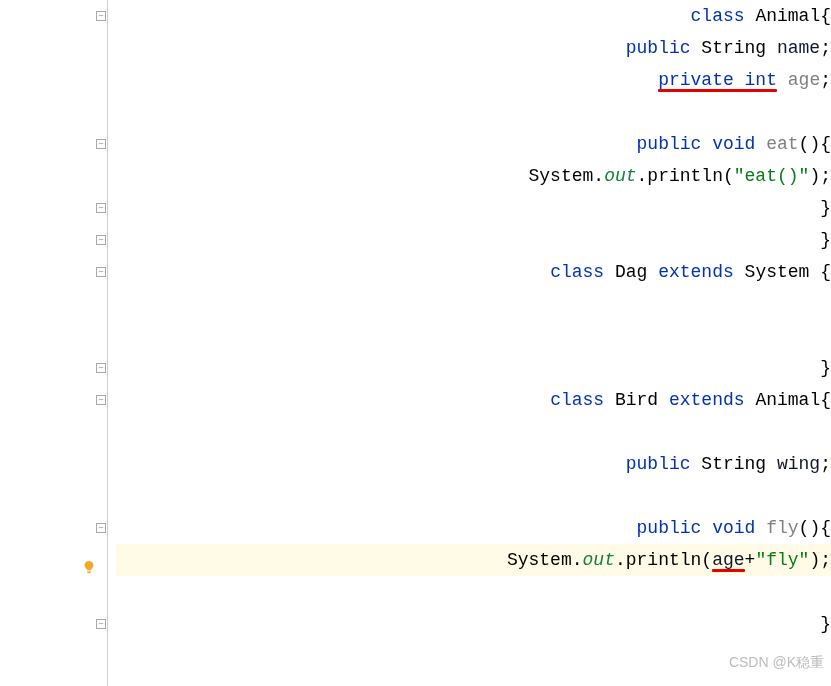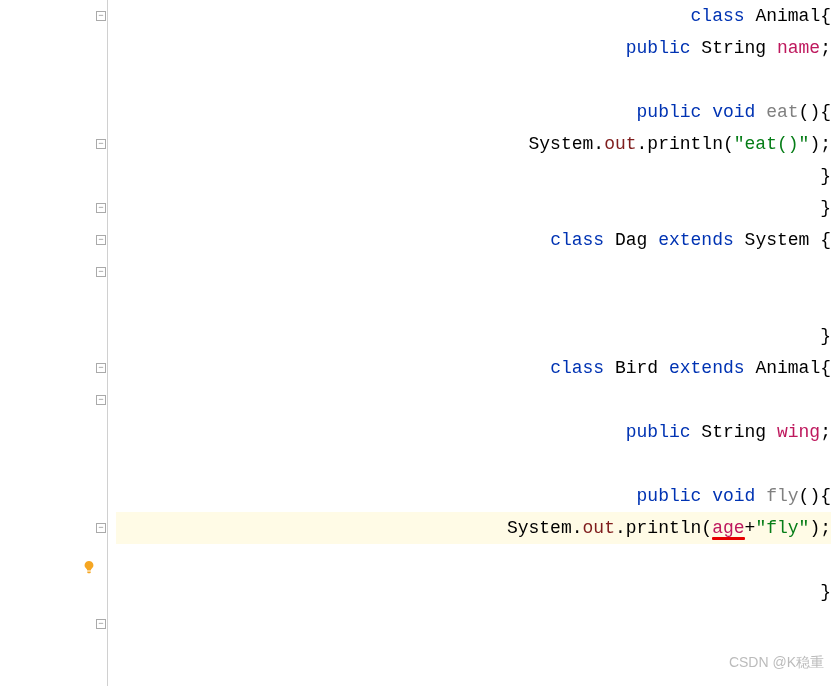--- a/index.html
+++ b/index.html
@@ -76,24 +76,25 @@
     }
     .code-line {
       height: 32px;
       white-space: pre;
       color: #000;
     }
     .kw {
       color: #0033b3;
     }
     .field {
-      color: #be185d;
+      color: #0f172a;
     }
     .static-field {
-      color: #7f1d1d;
+      color: #15803d;
+      font-style: italic;
     }
     .unused {
       color: #808080;
     }
     .str {
       color: #067d17;
     }
     .red-underline {
       position: relative;
     }
@@ -173,20 +174,21 @@
     <div class="gutter-line">
       <span class="fold-icon fold-end"></span>
     </div>
   </div>
 
   <div class="code-area">
     <div class="code-line line-wrap"><span class="kw">class</span><span> Animal{</span></div>
 
     <div class="code-line line-wrap">    <span class="kw">public</span><span> String </span><span class="field">name</span><span>;</span></div>
 
+    <div class="code-line line-wrap">    <span class="kw red-underline">private int</span><span> </span><span class="unused">age</span><span>;</span></div>
 
     <div class="code-line line-wrap"></div>
 
     <div class="code-line line-wrap">    <span class="kw">public</span><span> </span><span class="kw">void</span><span> </span><span class="unused">eat</span><span>(){</span></div>
 
     <div class="code-line line-wrap">        <span>System.</span><span class="static-field">out</span><span>.println(</span><span class="str">"eat()"</span><span>);</span></div>
 
     <div class="code-line line-wrap">    <span>}</span></div>
 
     <div class="code-line line-wrap"><span>}</span></div>

